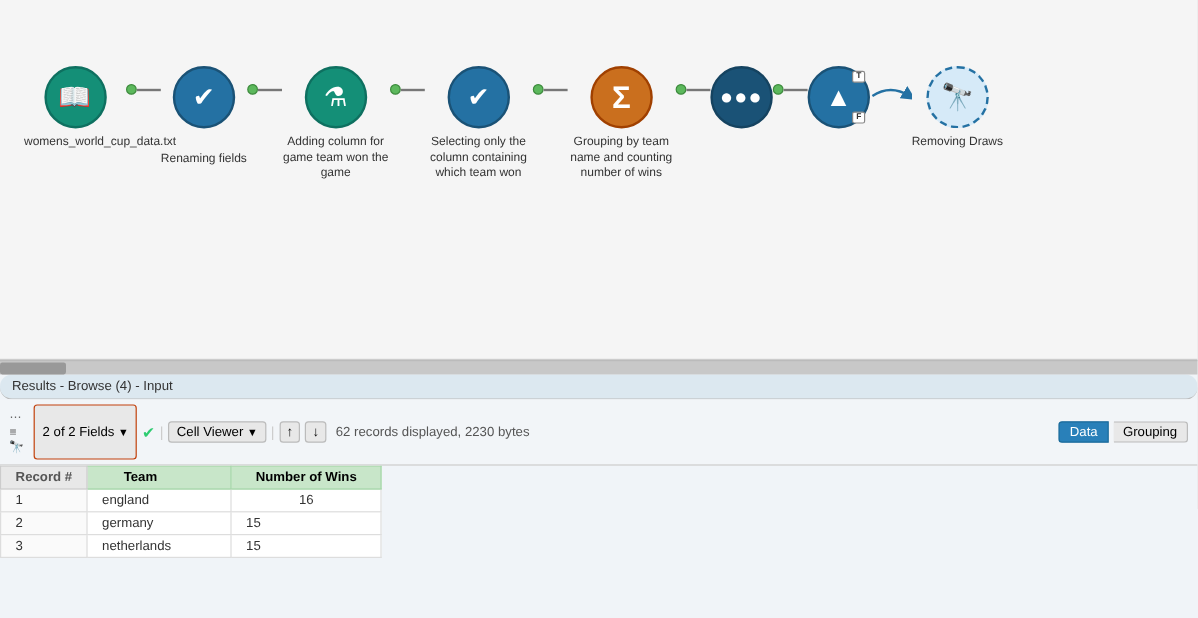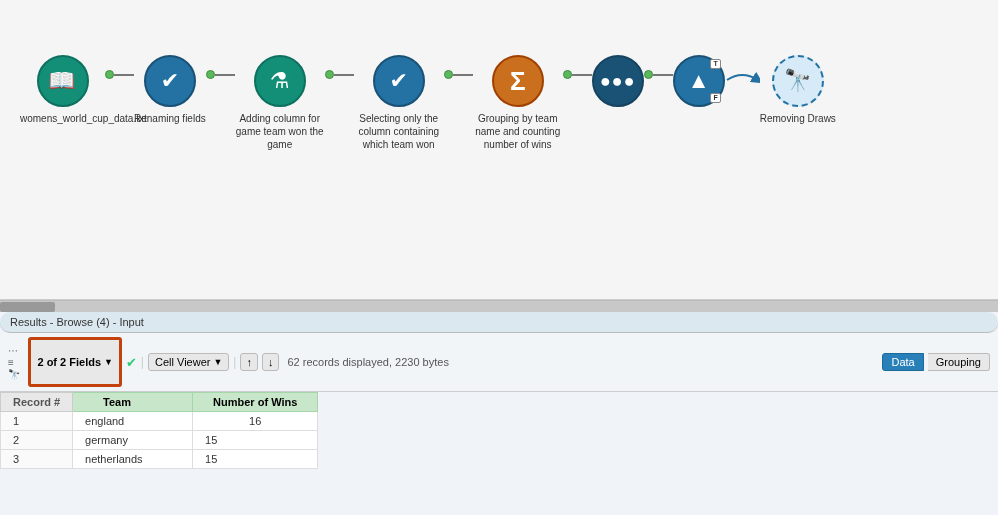--- a/index.html
+++ b/index.html
@@ -36,21 +36,21 @@
         <div style="font-size:10px;color:#333;text-align:center;margin-top:5px;max-width:85px;line-height:1.3;">womens_world_cup_data.txt</div>
       </div>
 
       <div style="display:flex;align-items:center;margin-top:15px;">
         <div style="width:9px;height:9px;border-radius:50%;background:#5cb85c;border:1.5px solid #3d8b3d;"></div>
         <div style="width:20px;height:2px;background:#777;"></div>
       </div>
 
       <div style="display:flex;flex-direction:column;align-items:center;">
         <div style="width:52px;height:52px;border-radius:50%;background:#2471a3;border:2px solid #1a5276;display:flex;align-items:center;justify-content:center;font-size:22px;color:white;cursor:pointer;">✔</div>
-        <div style="font-size:10px;color:#333;text-align:center;margin-top:5px;max-width:85px;line-height:1.3;">Renaming fields</div>
+        <div style="font-size:10px;color:#333;text-align:center;margin-top:19px;max-width:85px;line-height:1.3;">Renaming fields</div>
       </div>
 
       <div style="display:flex;align-items:center;margin-top:15px;">
         <div style="width:9px;height:9px;border-radius:50%;background:#5cb85c;border:1.5px solid #3d8b3d;"></div>
         <div style="width:20px;height:2px;background:#777;"></div>
       </div>
 
       <div style="display:flex;flex-direction:column;align-items:center;">
         <div style="width:52px;height:52px;border-radius:50%;background:#148f77;border:2px solid #0e7060;display:flex;align-items:center;justify-content:center;font-size:22px;color:white;cursor:pointer;">⚗</div>
         <div style="font-size:10px;color:#333;text-align:center;margin-top:5px;max-width:90px;line-height:1.3;">Adding column for game team won the game</div>
@@ -129,21 +129,21 @@
     </div>
 
     <div style="display:flex;align-items:center;padding:4px 8px;gap:4px;background:#f2f5f8;border-bottom:1px solid #ccc;">
 
       <div style="display:flex;flex-direction:column;gap:1px;margin-right:4px;">
         <div style="font-size:10px;color:#666;cursor:pointer;">⋯</div>
         <div style="font-size:10px;color:#666;cursor:pointer;">≡</div>
         <div style="font-size:10px;color:#666;cursor:pointer;">🔭</div>
       </div>
 
-      <button style="background:#e8e8e8;border:3px solid #c2410c;border-radius:3px;padding:16px 6px;font-size:11px;cursor:pointer;display:flex;align-items:center;gap:3px;font-weight:bold;">
+      <button style="background:#e8e8e8;border:1px solid #c2410c;border-radius:3px;padding:16px 6px;font-size:11px;cursor:pointer;display:flex;align-items:center;gap:3px;">
         <span>2 of 2 Fields</span>
         <span style="font-size:9px;">▼</span>
       </button>
 
       <span style="font-size:13px;color:#2ecc71;cursor:pointer;">✔</span>
 
       <span style="color:#ccc;">|</span>
 
       <button style="background:#e8e8e8;border:1px solid #bbb;border-radius:3px;padding:2px 6px;font-size:11px;cursor:pointer;display:flex;align-items:center;gap:3px;">
         <span>Cell Viewer</span>

